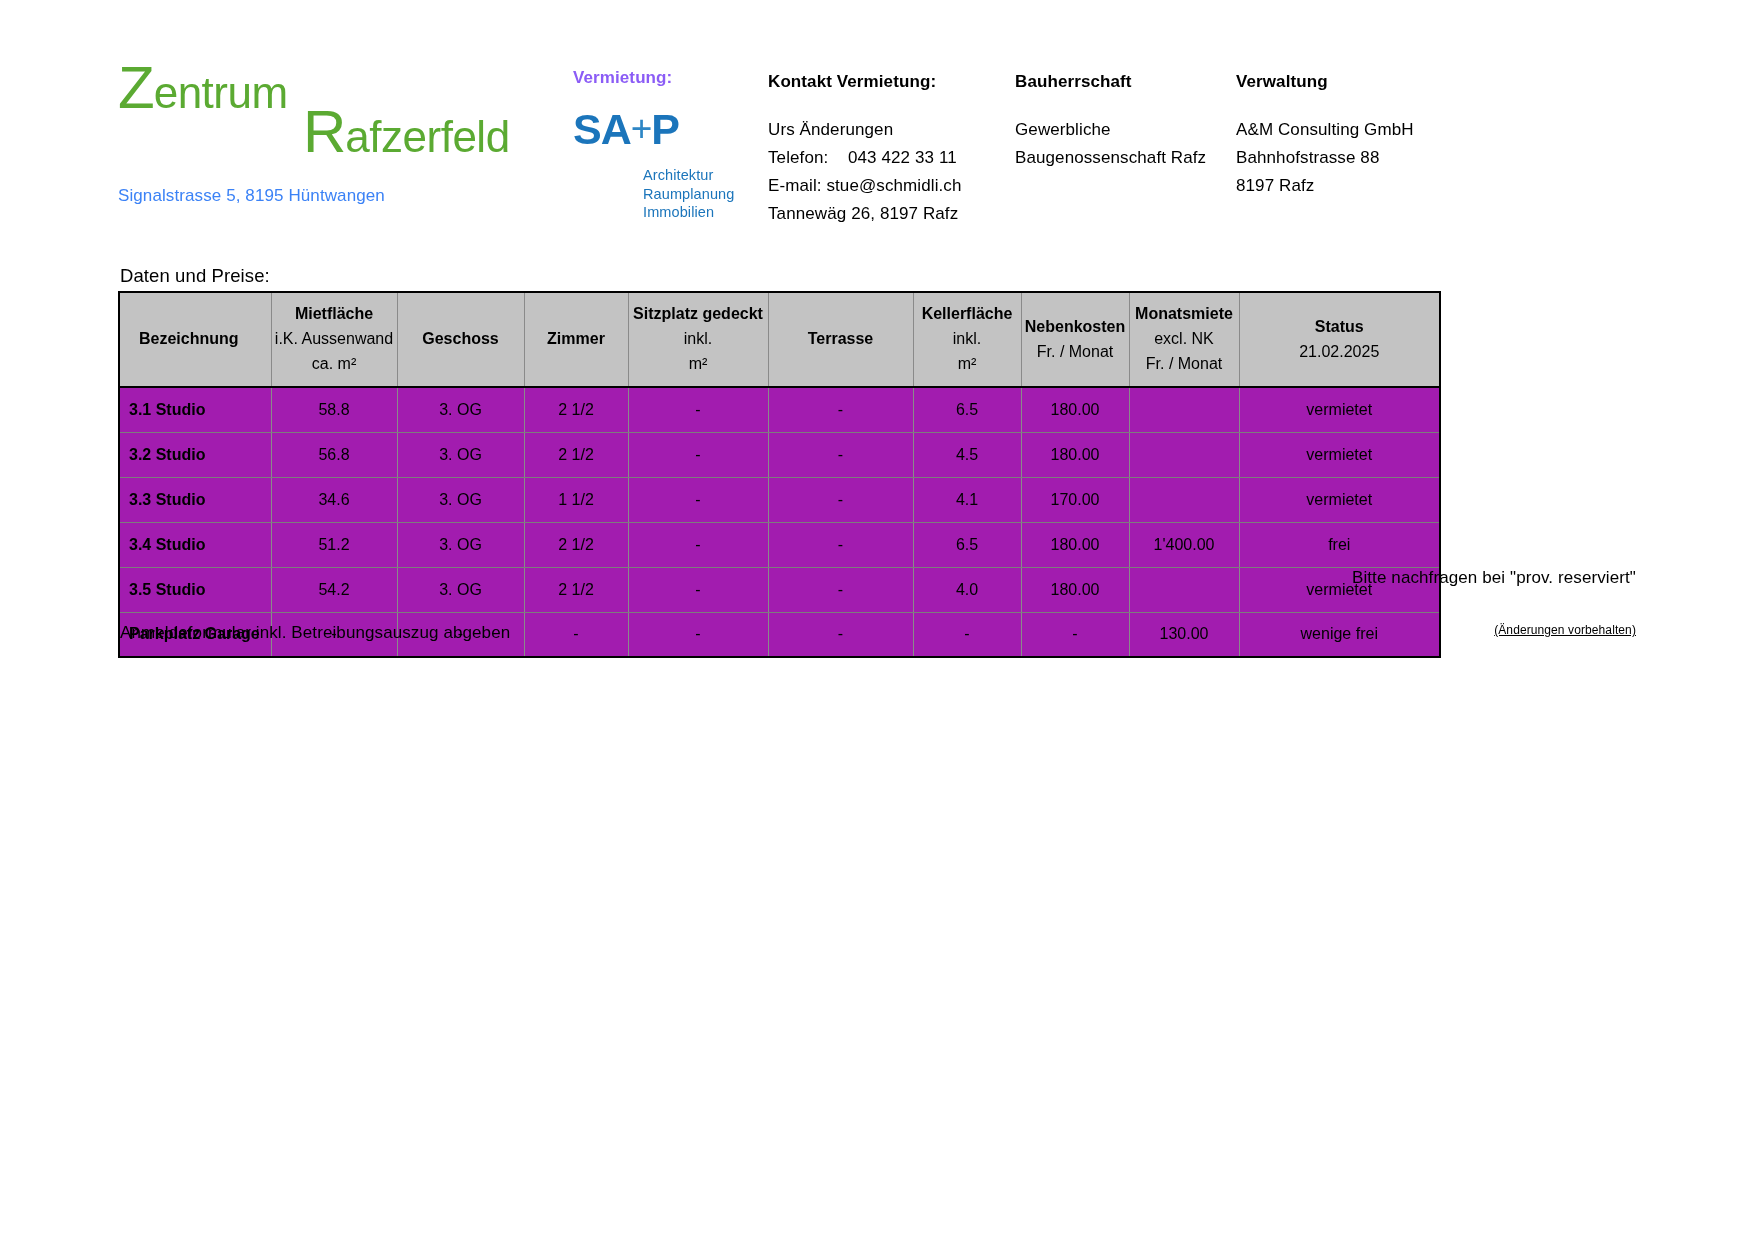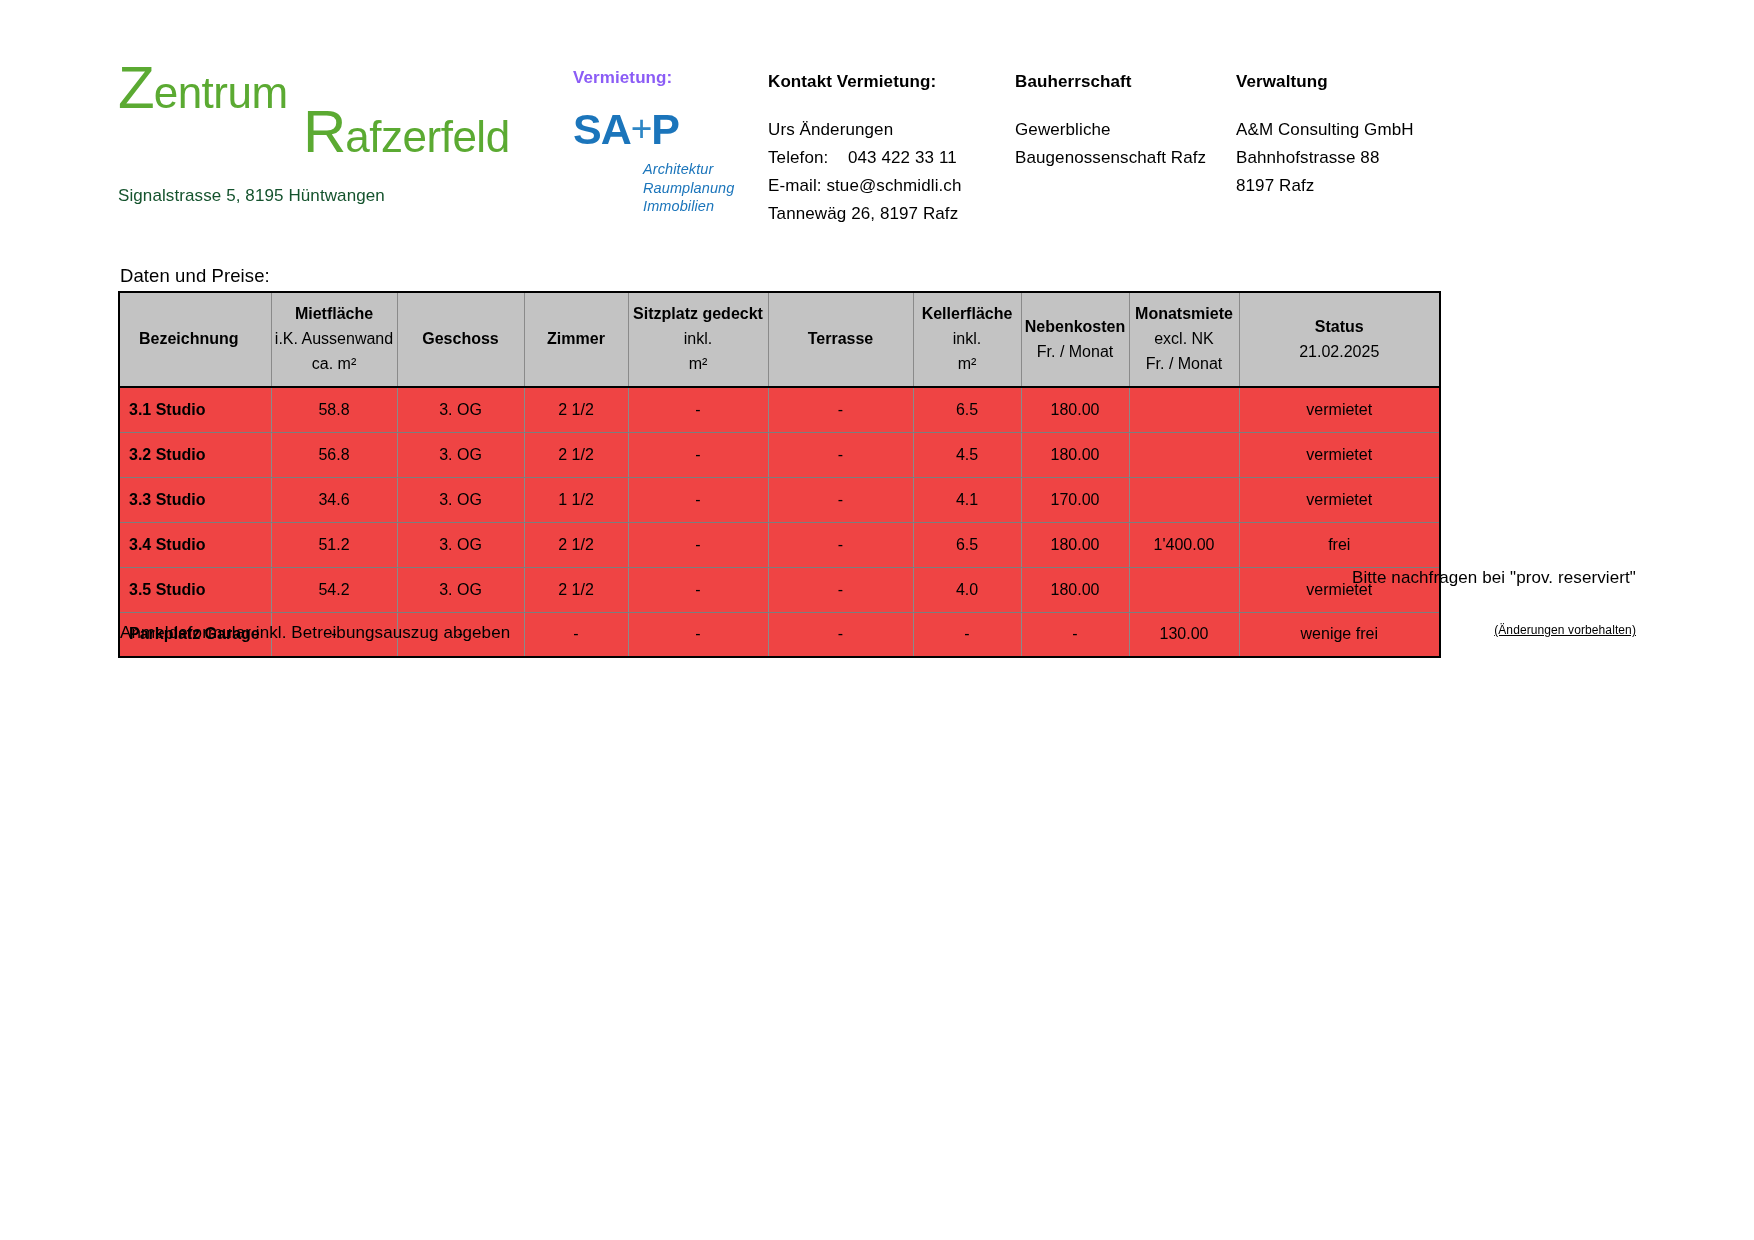--- a/index.html
+++ b/index.html
@@ -52,21 +52,21 @@
   .logo-line1 {
     padding-left: 0px;
   }
   .logo-line2 {
     padding-left: 185px;
     margin-top: -16px;
   }
   .logo-address {
     margin-top: 24px;
     font-size: 17px;
-    color: #14532d;
+    color: #3b82f6;
     letter-spacing: 0.1px;
   }
 
   
   .sap-block {
     position: absolute;
     left: 455px;
     top: 20px;
     width: 200px;
   }
@@ -85,27 +85,26 @@
     letter-spacing: -1px;
     white-space: nowrap;
   }
   .sap-logo .plus {
     font-weight: 400;
     font-size: 37px;
     color: #2E86C5;
     vertical-align: 3px;
   }
   .sap-sub {
-    margin-top: 9px;
+    margin-top: 15px;
     margin-left: 70px;
     font-size: 14.5px;
     color: #1B75BB;
     line-height: 1.28;
     letter-spacing: 0.1px;
-    font-style: italic;
   }
 
   
   .col {
     position: absolute;
     top: 20px;
     font-size: 17px;
     line-height: 1.65;
     letter-spacing: 0.1px;
   }
@@ -164,21 +163,21 @@
   }
   thead th .sub {
     font-weight: normal;
     display: block;
   }
   thead th.left-al {
     text-align: left;
     padding-left: 19px;
   }
   tbody td {
-    background: #ef4444;
+    background: #a21caf;
     height: 45px;
     border-bottom: 1px solid #7d7d7d;
     border-top: 1px solid #7d7d7d;
   }
   tbody tr:last-child td {
     border-bottom: none;
   }
   tbody td.name {
     text-align: left;
     padding-left: 9px;

